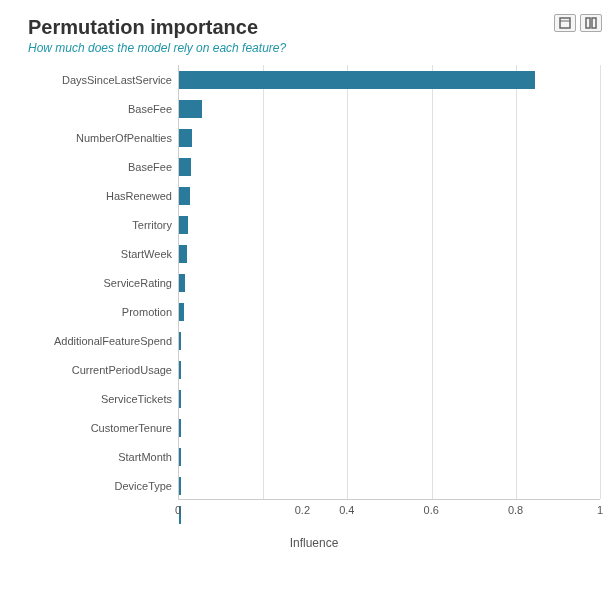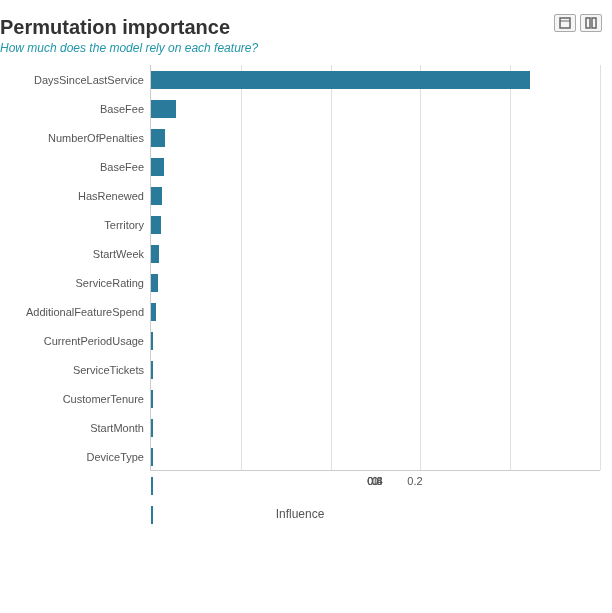--- a/index.html
+++ b/index.html
@@ -4,21 +4,21 @@
   <style>
     * { box-sizing: border-box; margin: 0; padding: 0; }
     body {
       font-family: Arial, sans-serif;
       background: #fff;
       width: 612px;
       height: 613px;
       overflow: hidden;
     }
     .container {
-      padding: 16px 12px 12px 0;
+      padding: 16px 12px 12px 28px;
       width: 612px;
       height: 613px;
       position: relative;
     }
     .title {
       font-size: 20px;
       font-weight: bold;
       color: #333;
       margin-bottom: 2px;
     }
@@ -43,21 +43,20 @@
       background: #f5f5f5;
       cursor: pointer;
       display: flex;
       align-items: center;
       justify-content: center;
     }
     .chart-area {
       display: flex;
       flex-direction: column;
       margin-top: 4px;
-      align-items: center;
     }
     .chart-wrapper {
       display: flex;
       width: 100%;
     }
     .y-labels {
       display: flex;
       flex-direction: column;
       width: 150px;
       flex-shrink: 0;
@@ -150,20 +149,21 @@
 
       <div class="y-labels" id="y-labels">
           <div class="y-label">DaysSinceLastService</div>
           <div class="y-label">BaseFee</div>
           <div class="y-label">NumberOfPenalties</div>
           <div class="y-label">BaseFee</div>
           <div class="y-label">HasRenewed</div>
           <div class="y-label">Territory</div>
           <div class="y-label">StartWeek</div>
           <div class="y-label">ServiceRating</div>
+          <div class="y-label">Promotion</div>
           <div class="y-label">AdditionalFeatureSpend</div>
           <div class="y-label">CurrentPeriodUsage</div>
           <div class="y-label">ServiceTickets</div>
           <div class="y-label">CustomerTenure</div>
           <div class="y-label">StartMonth</div>
           <div class="y-label">DeviceType</div>
         </div>
 
       <div class="plot-area" id="plot-area">
         <div class="grid-lines" id="grid-lines">

